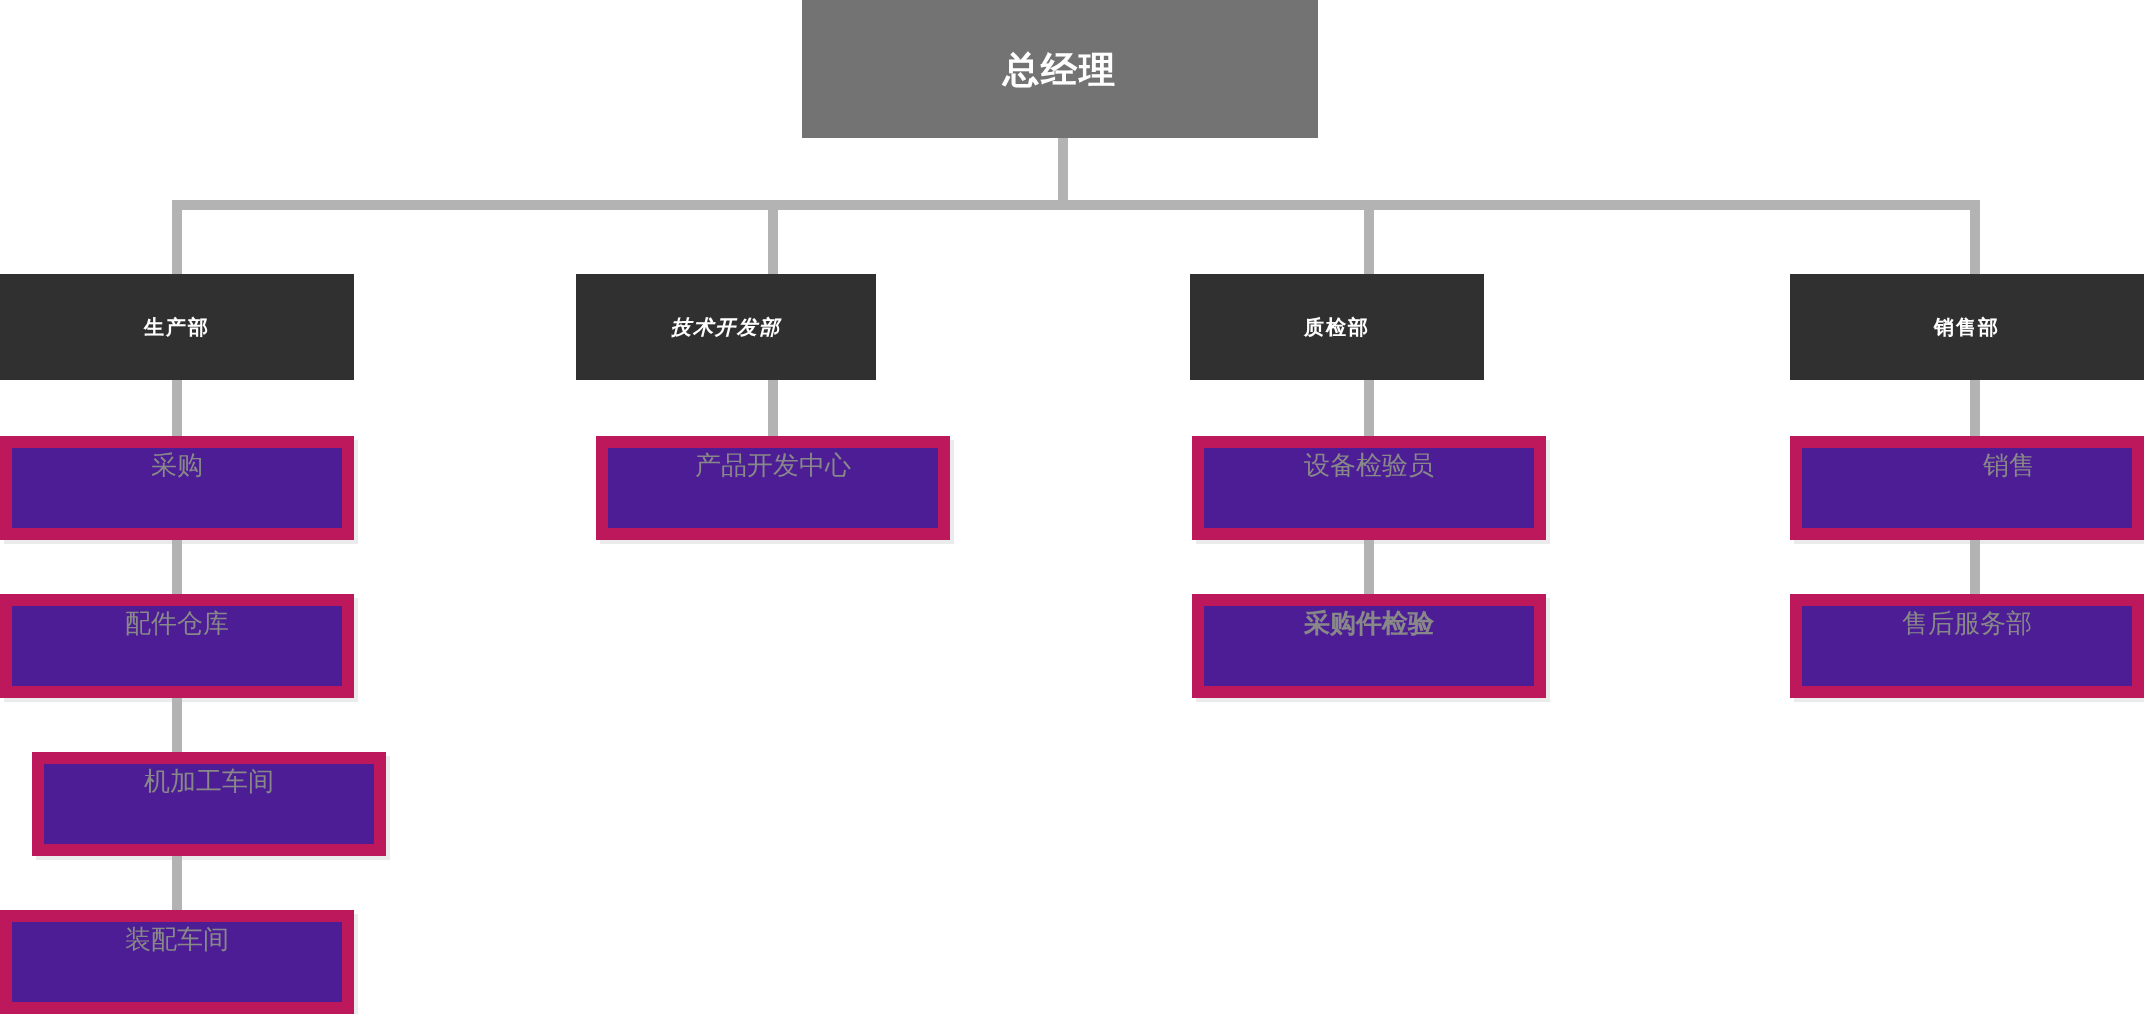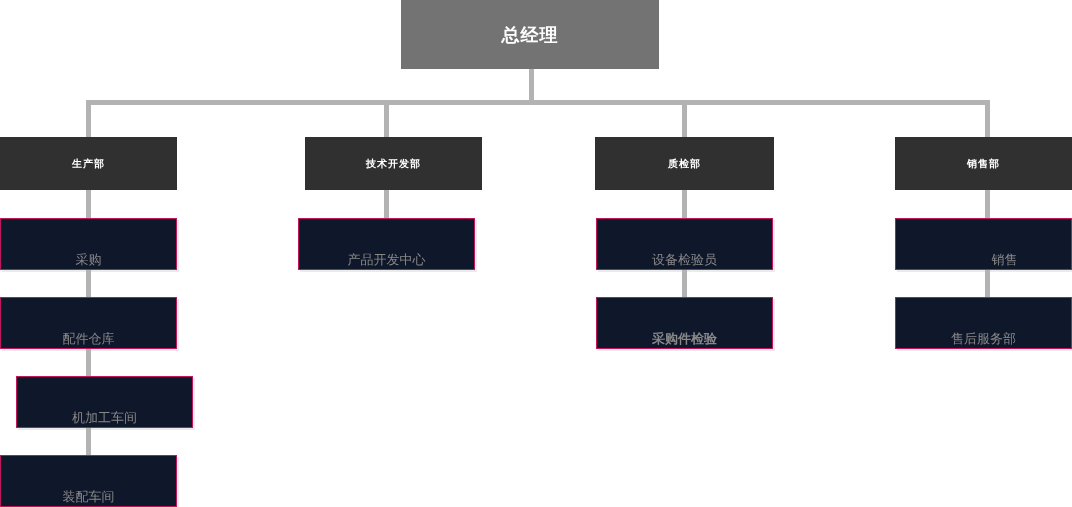--- a/index.html
+++ b/index.html
@@ -55,26 +55,26 @@
     display: flex;
     align-items: center;
     justify-content: center;
     box-sizing: border-box;
   }
 
   
   .sub-node {
     position: absolute;
     height: 52px;
-    background: #0f172a;
-    border: 1px solid #be185d;
+    background: #4c1d95;
+    border: 6px solid #be185d;
     color: #888888;
     font-size: 13px;
     display: flex;
-    align-items: flex-end;
+    align-items: flex-start;
     justify-content: center;
     box-sizing: border-box;
     box-shadow: 2px 2px 0 0 #ebebeb;
   }
 </style>
 </head>
 <body>
 
 <div id="chart">
 
@@ -107,30 +107,30 @@
   <div class="conn" style="left:86px; top:349px; width:5px; height:27px;"></div>
   <div class="sub-node" style="left:16px; top:376px; width:177px;">
     <span>机加工车间</span>
   </div>
 
   <div class="conn" style="left:86px; top:428px; width:5px; height:27px;"></div>
   <div class="sub-node" style="left:0px; top:455px; width:177px;">
     <span>装配车间</span>
   </div>
 
-  <div class="dept-node" style="left:305px; top:137px; width:177px;">
+  <div class="dept-node" style="left:288px; top:137px; width:150px;font-style:italic;">
     <span>技术开发部</span>
   </div>
 
   <div class="conn" style="left:384px; top:190px; width:5px; height:28px;"></div>
   <div class="sub-node" style="left:298px; top:218px; width:177px;">
     <span>产品开发中心</span>
   </div>
 
-  <div class="dept-node" style="left:595px; top:137px; width:179px;">
+  <div class="dept-node" style="left:595px; top:137px; width:147px;">
     <span>质检部</span>
   </div>
 
   <div class="conn" style="left:682px; top:190px; width:5px; height:28px;"></div>
   <div class="sub-node" style="left:596px; top:218px; width:177px;">
     <span>设备检验员</span>
   </div>
 
   <div class="conn" style="left:682px; top:270px; width:5px; height:27px;"></div>
   <div class="sub-node" style="left:596px; top:297px; width:177px;font-weight:bold;">

